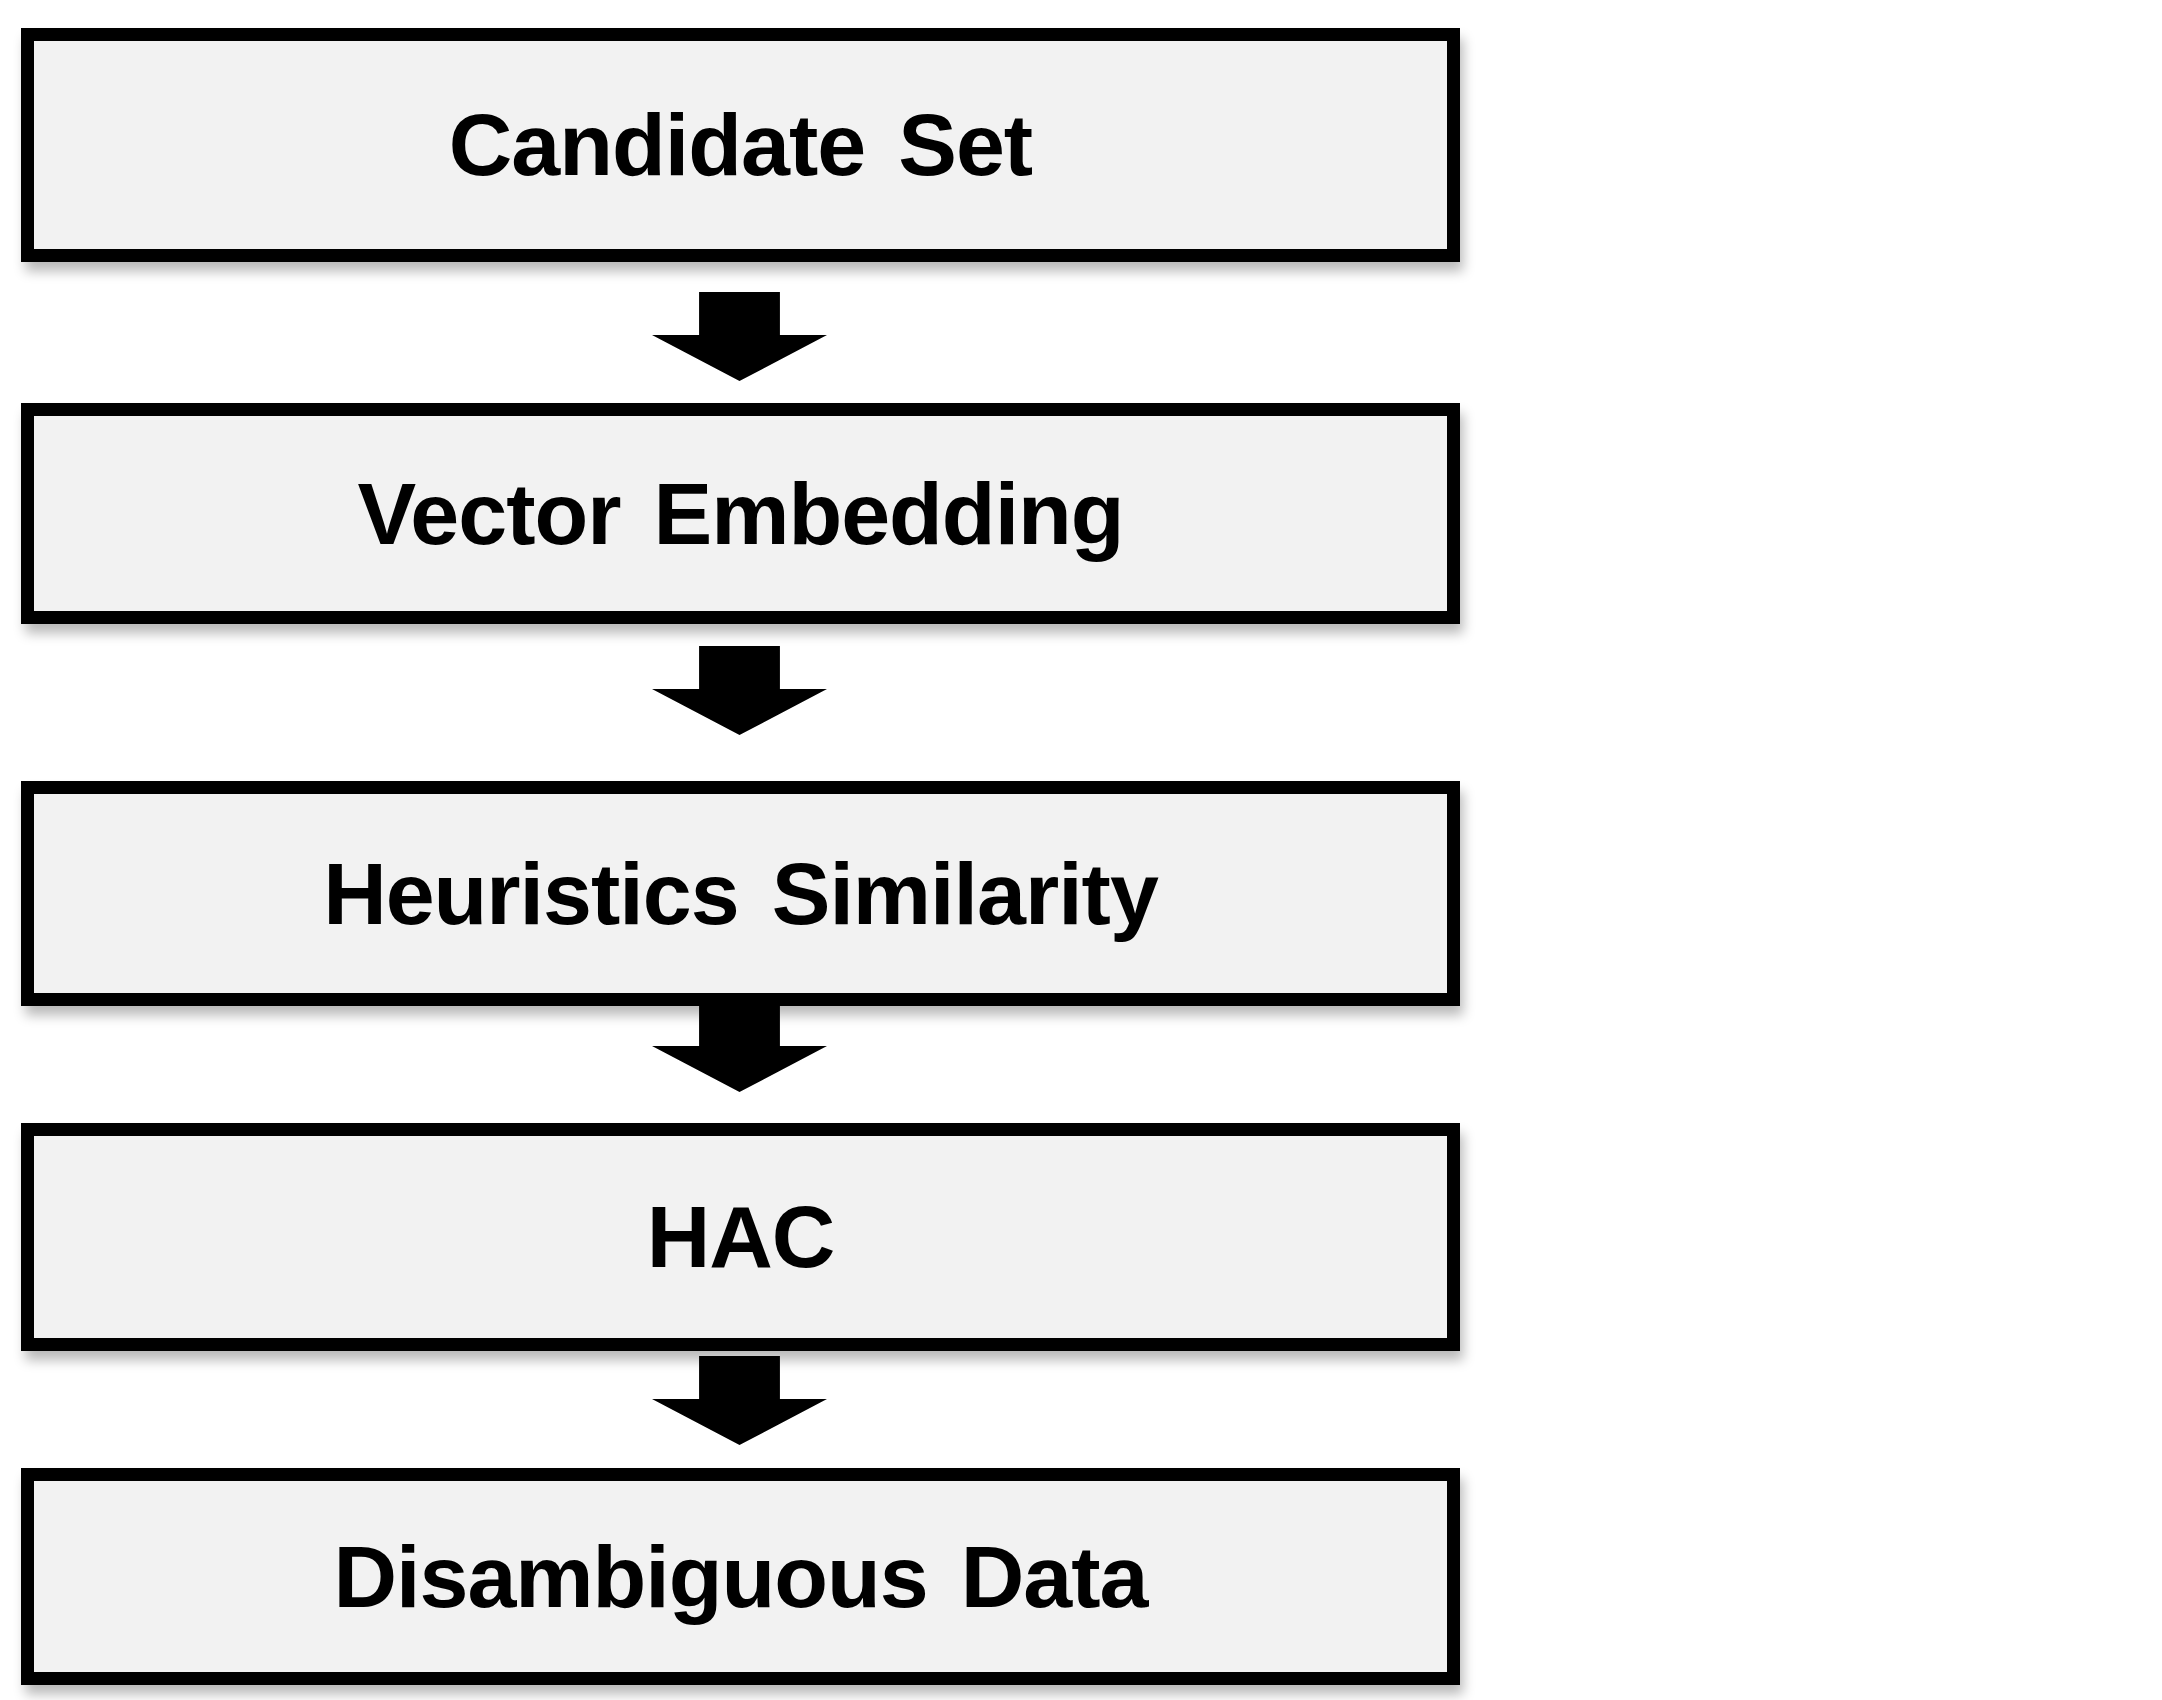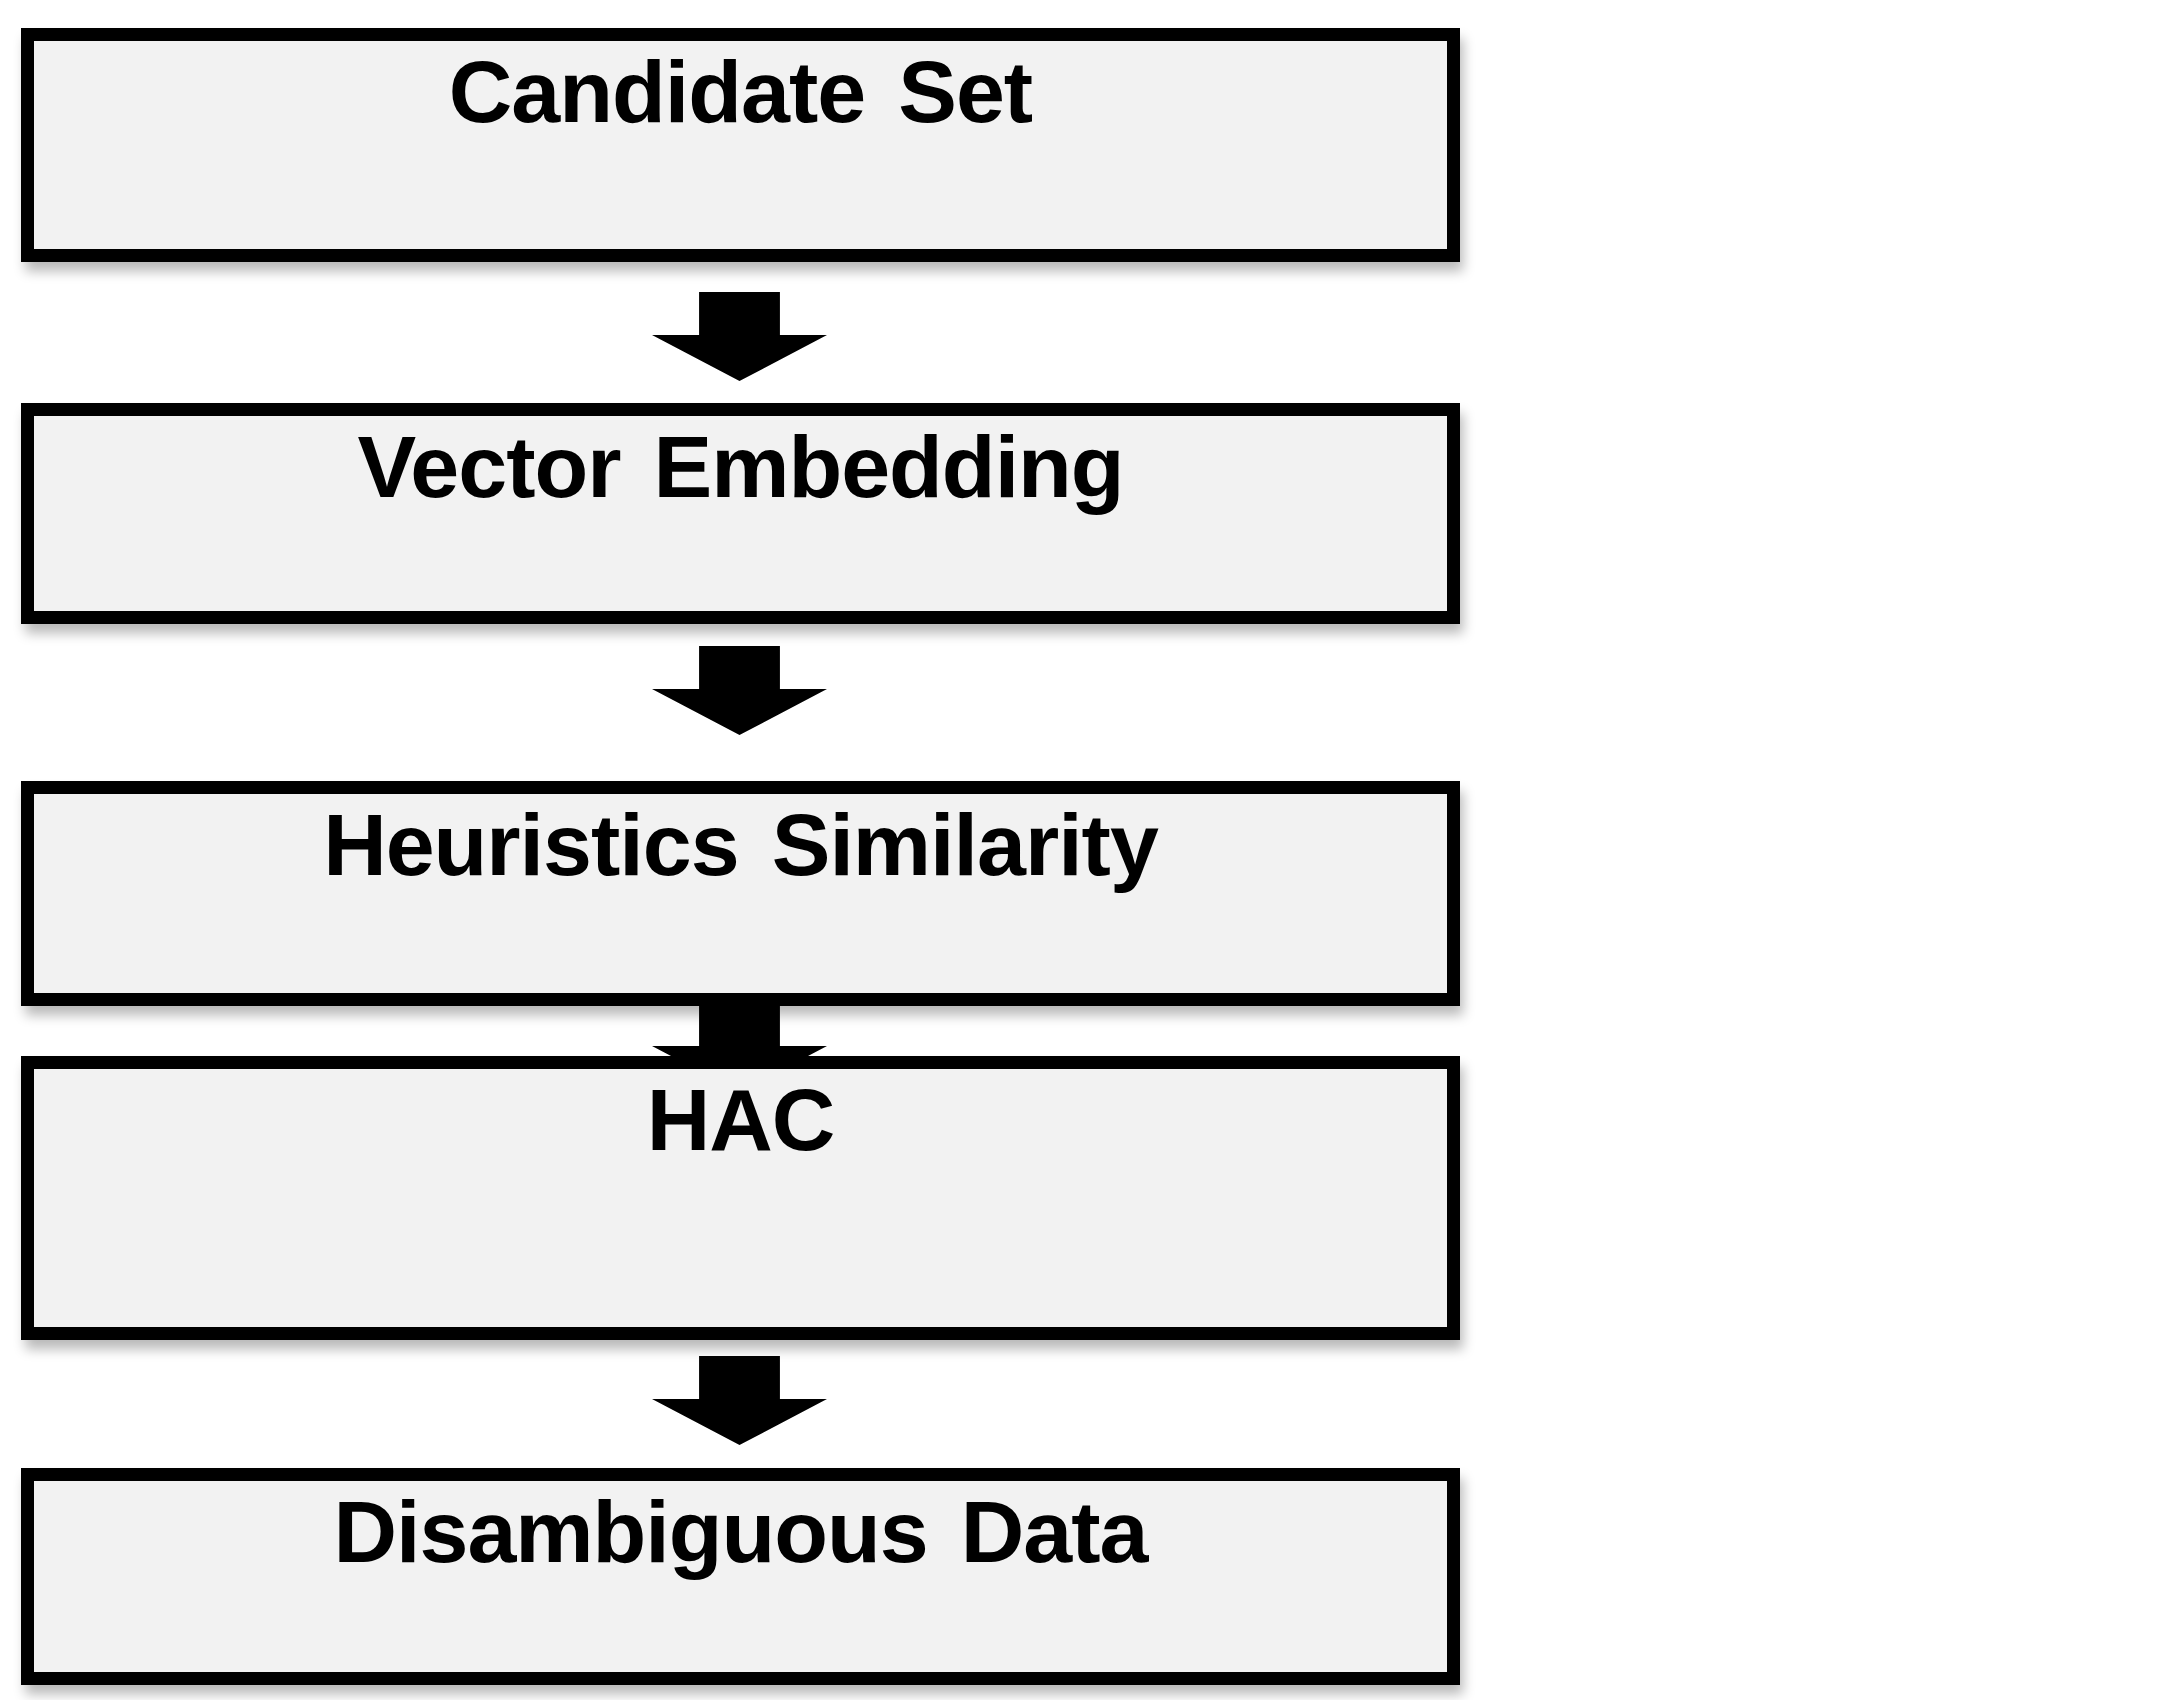--- a/index.html
+++ b/index.html
@@ -8,28 +8,28 @@
     font-family:"Liberation Sans","DejaVu Sans",sans-serif;
   }
   .canvas{position:absolute;left:0;top:0;width:2163px;height:1700px;background:#ffffff;}
 
   .flow-box{
     position:absolute;left:21px;width:1439px;
     box-sizing:border-box;
     background:#f2f2f2;
     border:13.4px solid #000000;
     box-shadow:3.8px 9.6px 11.5px rgba(0,0,0,0.28);
-    display:flex;align-items:flex-start;justify-content:center;
+    display:flex;align-items:center;justify-content:center;
     color:#000000;font-weight:bold;font-size:88px;
     letter-spacing:-1px;word-spacing:9.6px;white-space:nowrap;
   }
   .box-1{top:28px;height:234px;}
   .box-2{top:403px;height:221px;}
   .box-3{top:757px;height:225px;margin-top:24px;}
-  .box-4{top:1056px;height:284px;}
+  .box-4{top:1123px;height:228px;}
   .box-5{top:1468px;height:217px;}
 
   .down-arrow{
     position:absolute;left:652px;width:175px;height:89px;background:#000000;
     clip-path:polygon(26.9% 0%,73.1% 0%,73.1% 48.4%,100% 48.4%,50% 100%,0% 48.4%,26.9% 48.4%);
   }
   .arrow-1{top:292px;}
   .arrow-2{top:646px;}
   .arrow-3{top:1003px;}
   .arrow-4{top:1356px;}

